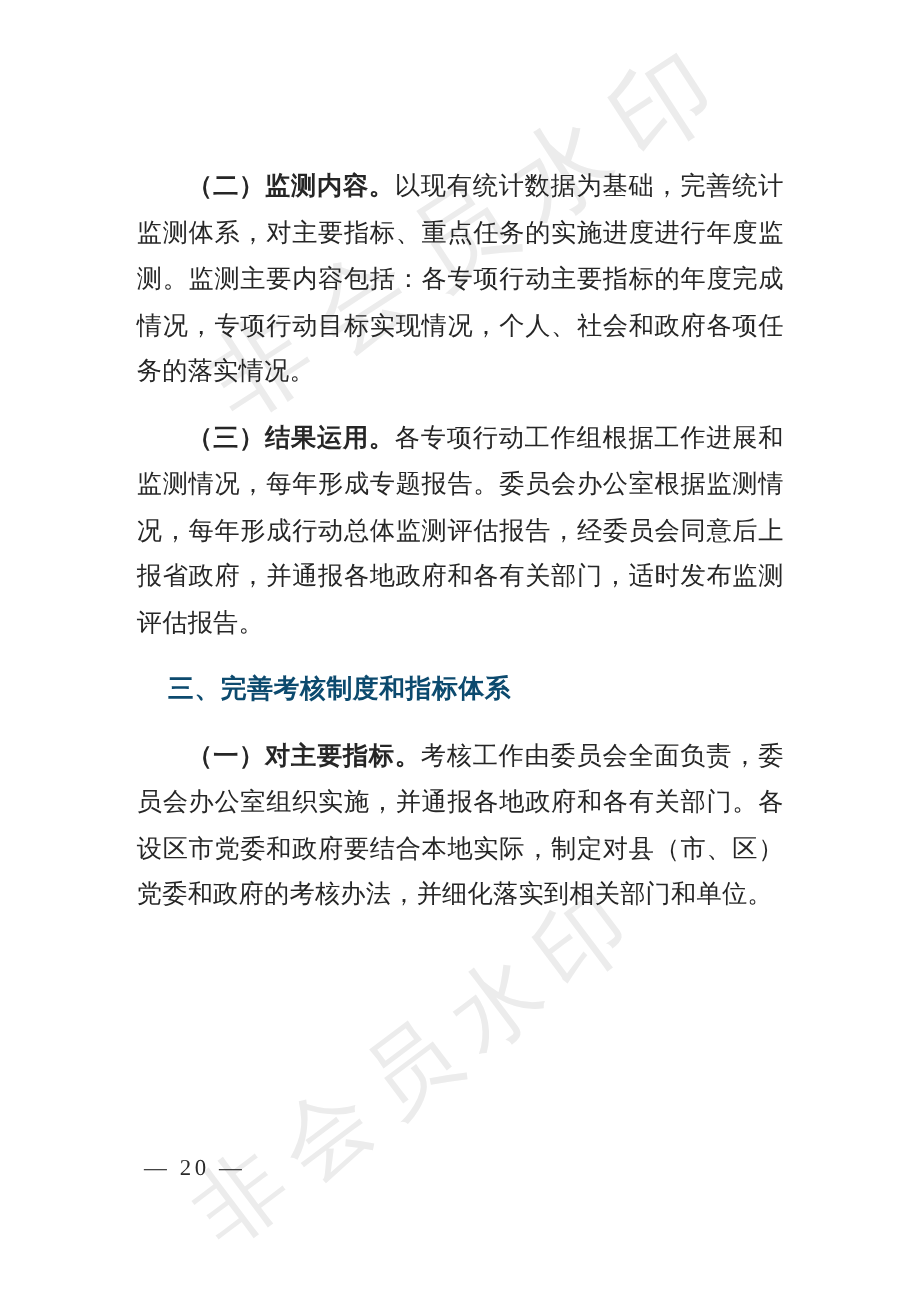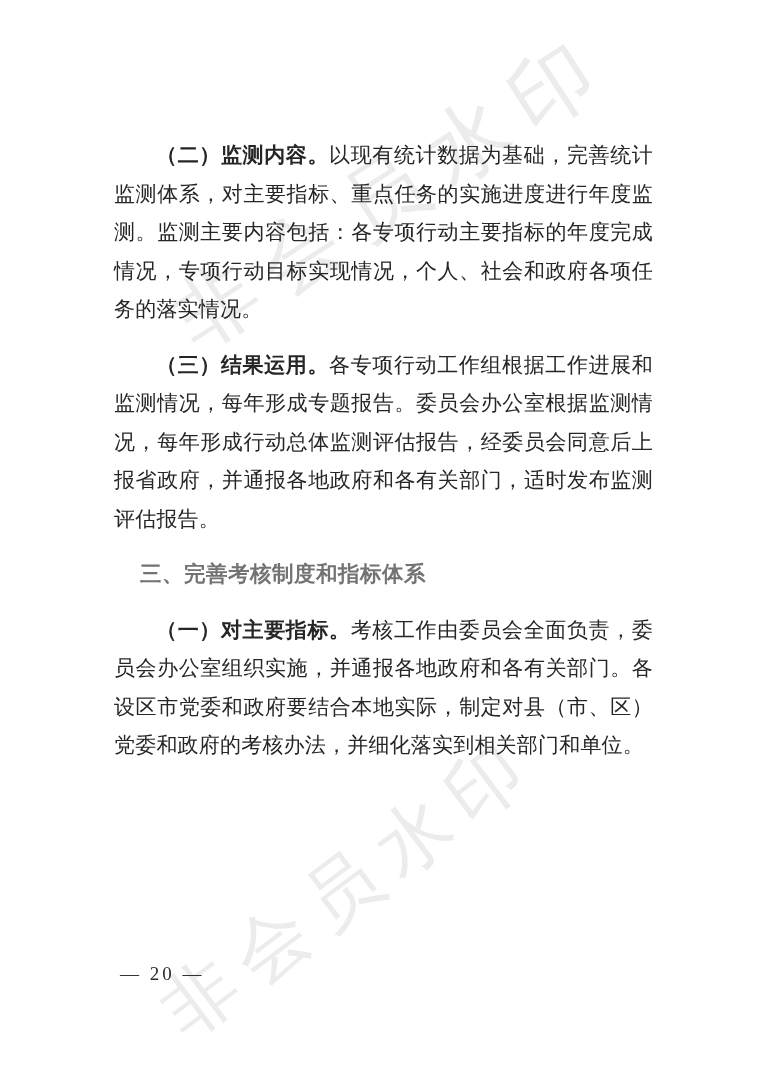--- a/index.html
+++ b/index.html
@@ -57,21 +57,21 @@
   .para .lead {
     font-weight: bold;
   }
   .heading {
     margin: 0;
     text-indent: 2em;
     font-size: 21.5px;
     font-weight: bold;
     line-height: 38.5px;
     letter-spacing: 0.5px;
-    color: #737373;
+    color: #0c4a6e;
     font-family: "Liberation Sans", "DejaVu Sans", sans-serif;
   }
   .pageno {
     position: absolute;
     left: 120px;
     top: 963px;
     z-index: 1;
     color: #2a2a2a;
     font-size: 19px;
     letter-spacing: 3px;

